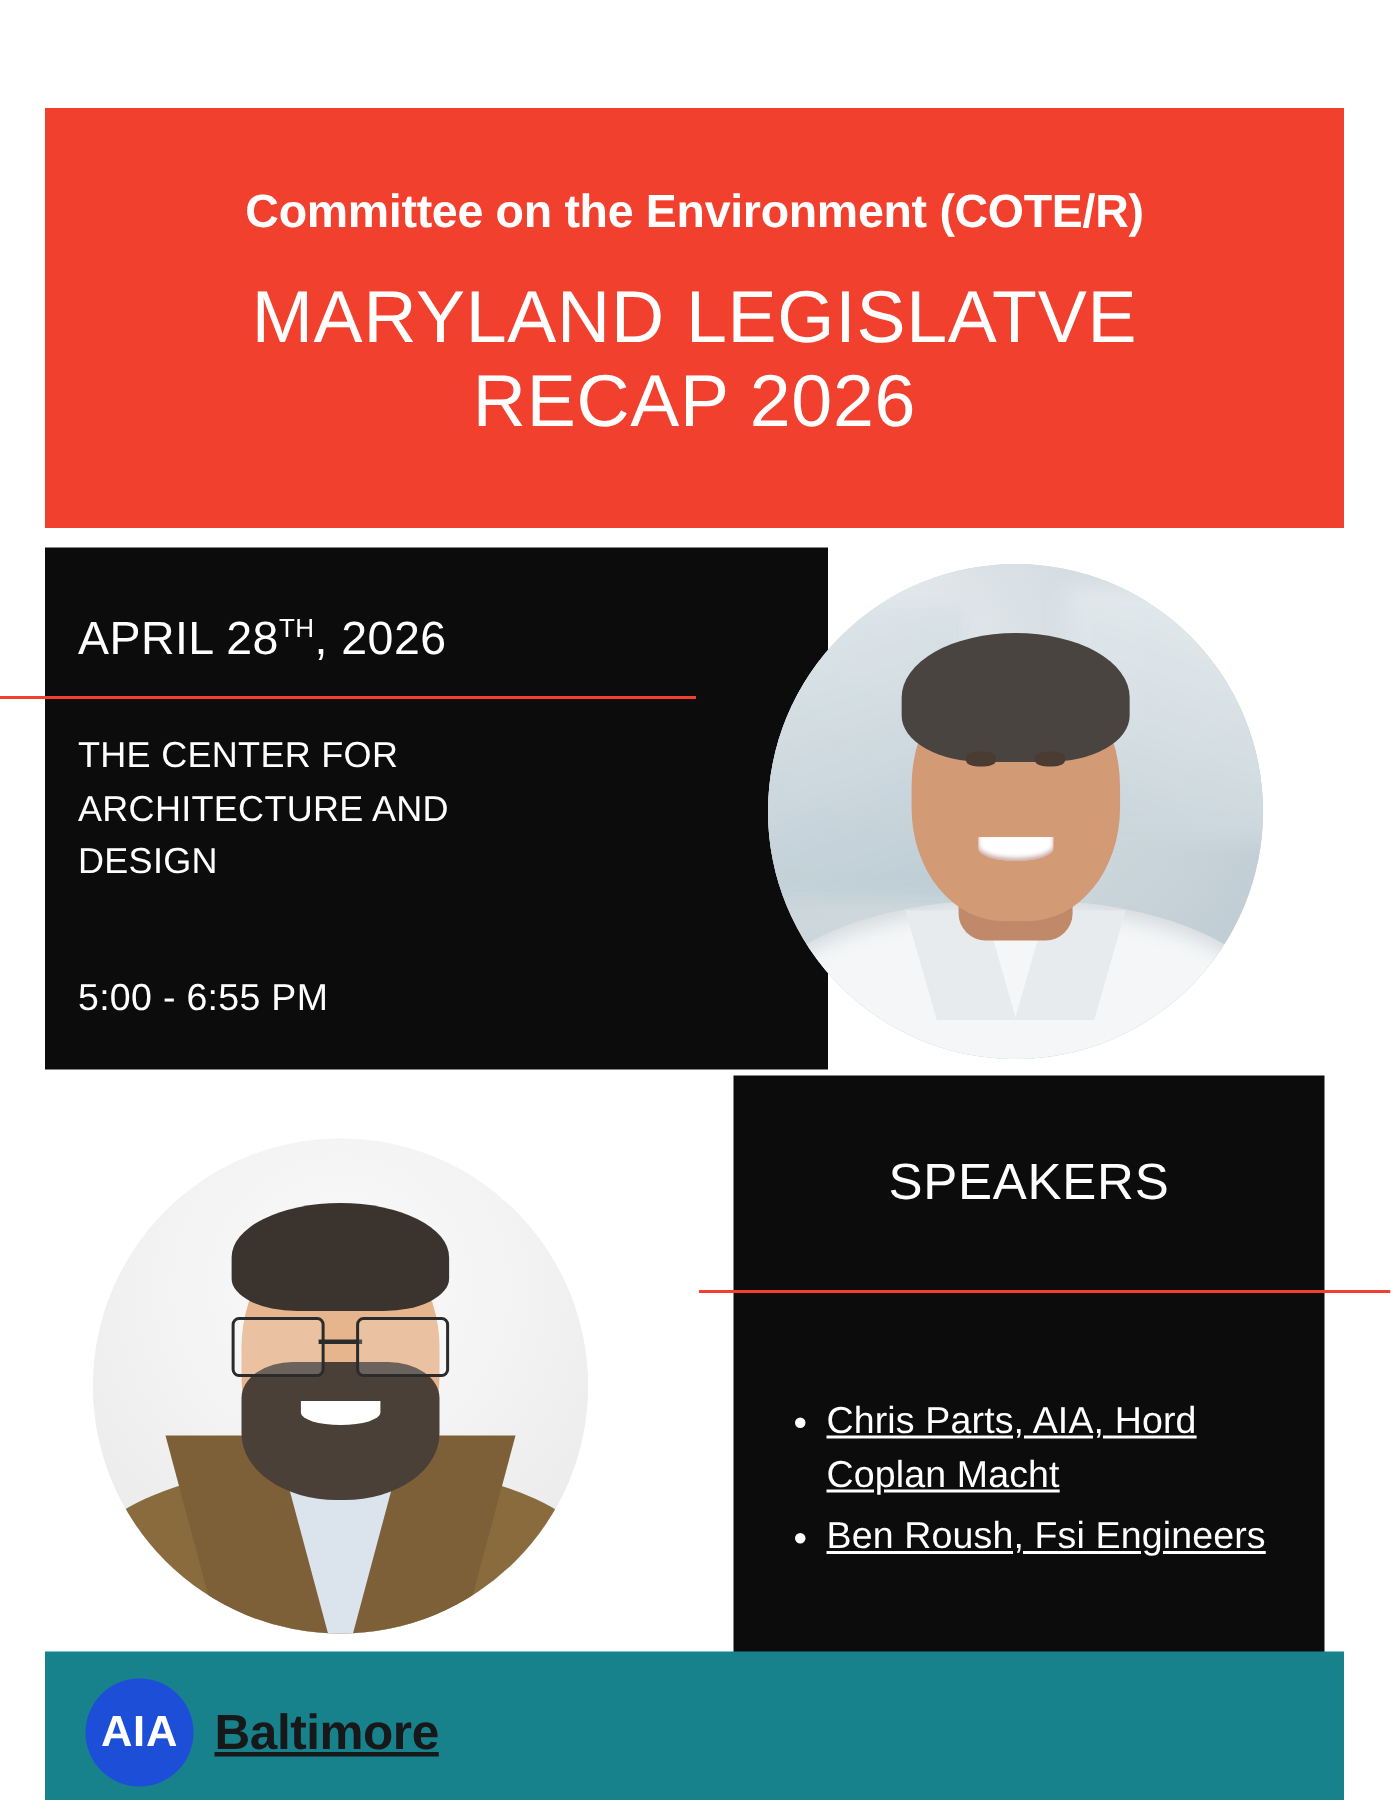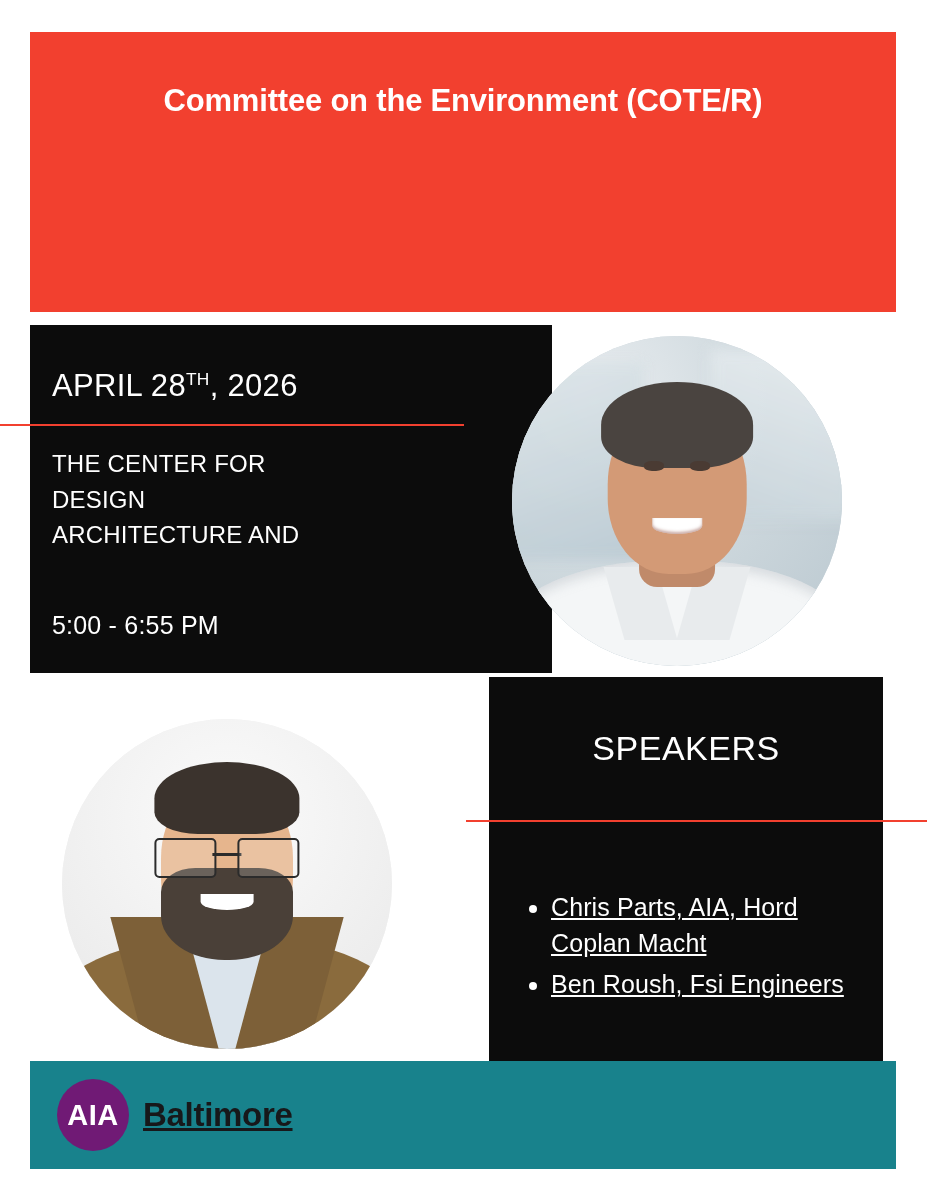--- a/index.html
+++ b/index.html
@@ -11,20 +11,21 @@
     height: 1200px;
     background: #ffffff;
     font-family: "Liberation Sans", sans-serif;
     position: relative;
     overflow: hidden;
   }
 
   .poster {
     position: absolute;
     inset: 0;
+    margin-top: 40px;
   }
 
   
   .header-block {
     position: absolute;
     left: 30px;
     top: 32px;
     width: 866px;
     height: 280px;
     background: #f2402f;
@@ -387,21 +388,21 @@
     left: 27px;
     top: 18px;
     display: flex;
     align-items: center;
     gap: 14px;
   }
   .logo-mark {
     width: 72px;
     height: 72px;
     border-radius: 50%;
-    background: #701a75;
+    background: #1d4ed8;
     color: #ffffff;
     display: flex;
     align-items: center;
     justify-content: center;
     font-size: 29px;
     font-weight: bold;
     letter-spacing: 0.5px;
   }
   .logo-text {
     font-size: 33px;
@@ -411,28 +412,32 @@
     text-decoration: underline;
   }
 </style>
 </head>
 <body>
 
 <div class="poster">
 
   <div class="header-block">
     <div class="header-committee">Committee on the Environment (COTE/R)</div>
+    <div class="header-title">
+      <div>MARYLAND LEGISLATVE</div>
+      <div>RECAP 2026</div>
+    </div>
   </div>
 
   <div class="info-block">
     <div class="info-date"><span>APRIL 28</span><sup>TH</sup><span>, 2026</span></div>
     <div class="info-venue">
       <div>THE CENTER FOR</div>
+      <div>ARCHITECTURE AND</div>
       <div>DESIGN</div>
-      <div>ARCHITECTURE AND</div>
     </div>
     <div class="info-time">5:00 - 6:55 PM</div>
   </div>
   <div class="rule-left"></div>
 
   <div class="photo-top">
     <div class="bg"></div>
     <div class="blurpanel"></div>
     <div class="blurpanel2"></div>
     <div class="shirt"></div>

